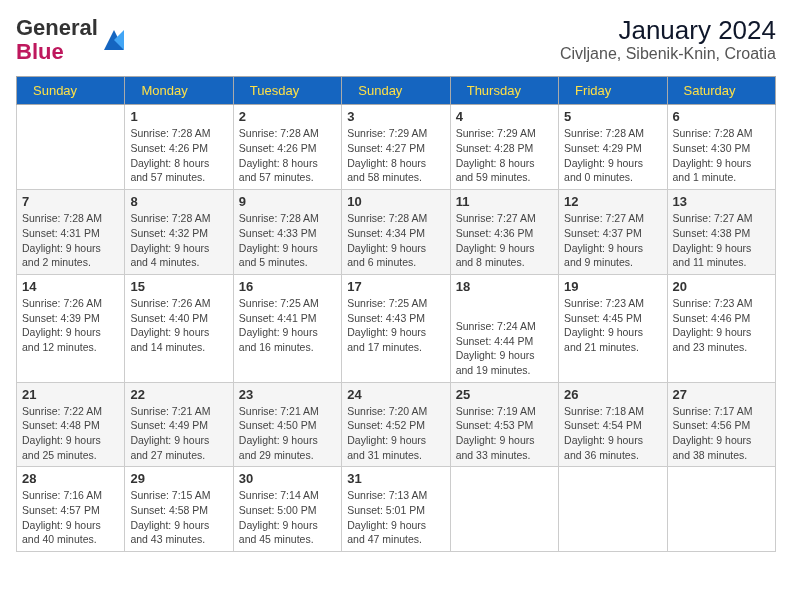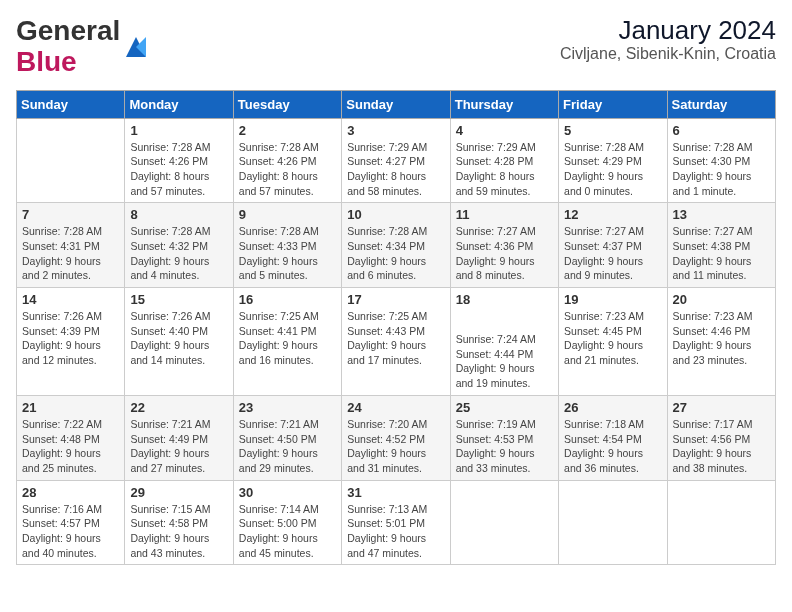--- a/index.html
+++ b/index.html
@@ -14,21 +14,21 @@
       display: flex;
       justify-content: space-between;
       align-items: flex-start;
       margin-bottom: 12px;
     }
     .logo {
       display: flex;
       align-items: center;
     }
     .logo-text {
-      font-size: 28px;
+      font-size: 22px;
       font-weight: bold;
       line-height: 1.1;
     }
     .logo-general { color: #333; }
     .logo-blue { color: #be185d; }
     .logo-icon {
       width: 28px;
       height: 28px;
       margin-left: 2px;
     }
@@ -44,25 +44,25 @@
       font-weight: normal;
       color: #555;
     }
     table {
       width: 100%;
       border-collapse: collapse;
       font-size: 11px;
     }
     thead tr th {
       background-color: #1565c0;
-      color: #ffffff;
-      padding: 6px 4px;
+      color: #fde047;
+      padding: 6px 16px;
       text-align: left;
       font-size: 13px;
-      font-weight: bold;
+      font-weight: normal;
       border: 1px solid #aaa;
     }
     tbody tr td {
       border: 1px solid #ccc;
       padding: 4px 5px;
       vertical-align: top;
       background: #fff;
       min-width: 90px;
       width: 110px;
     }

